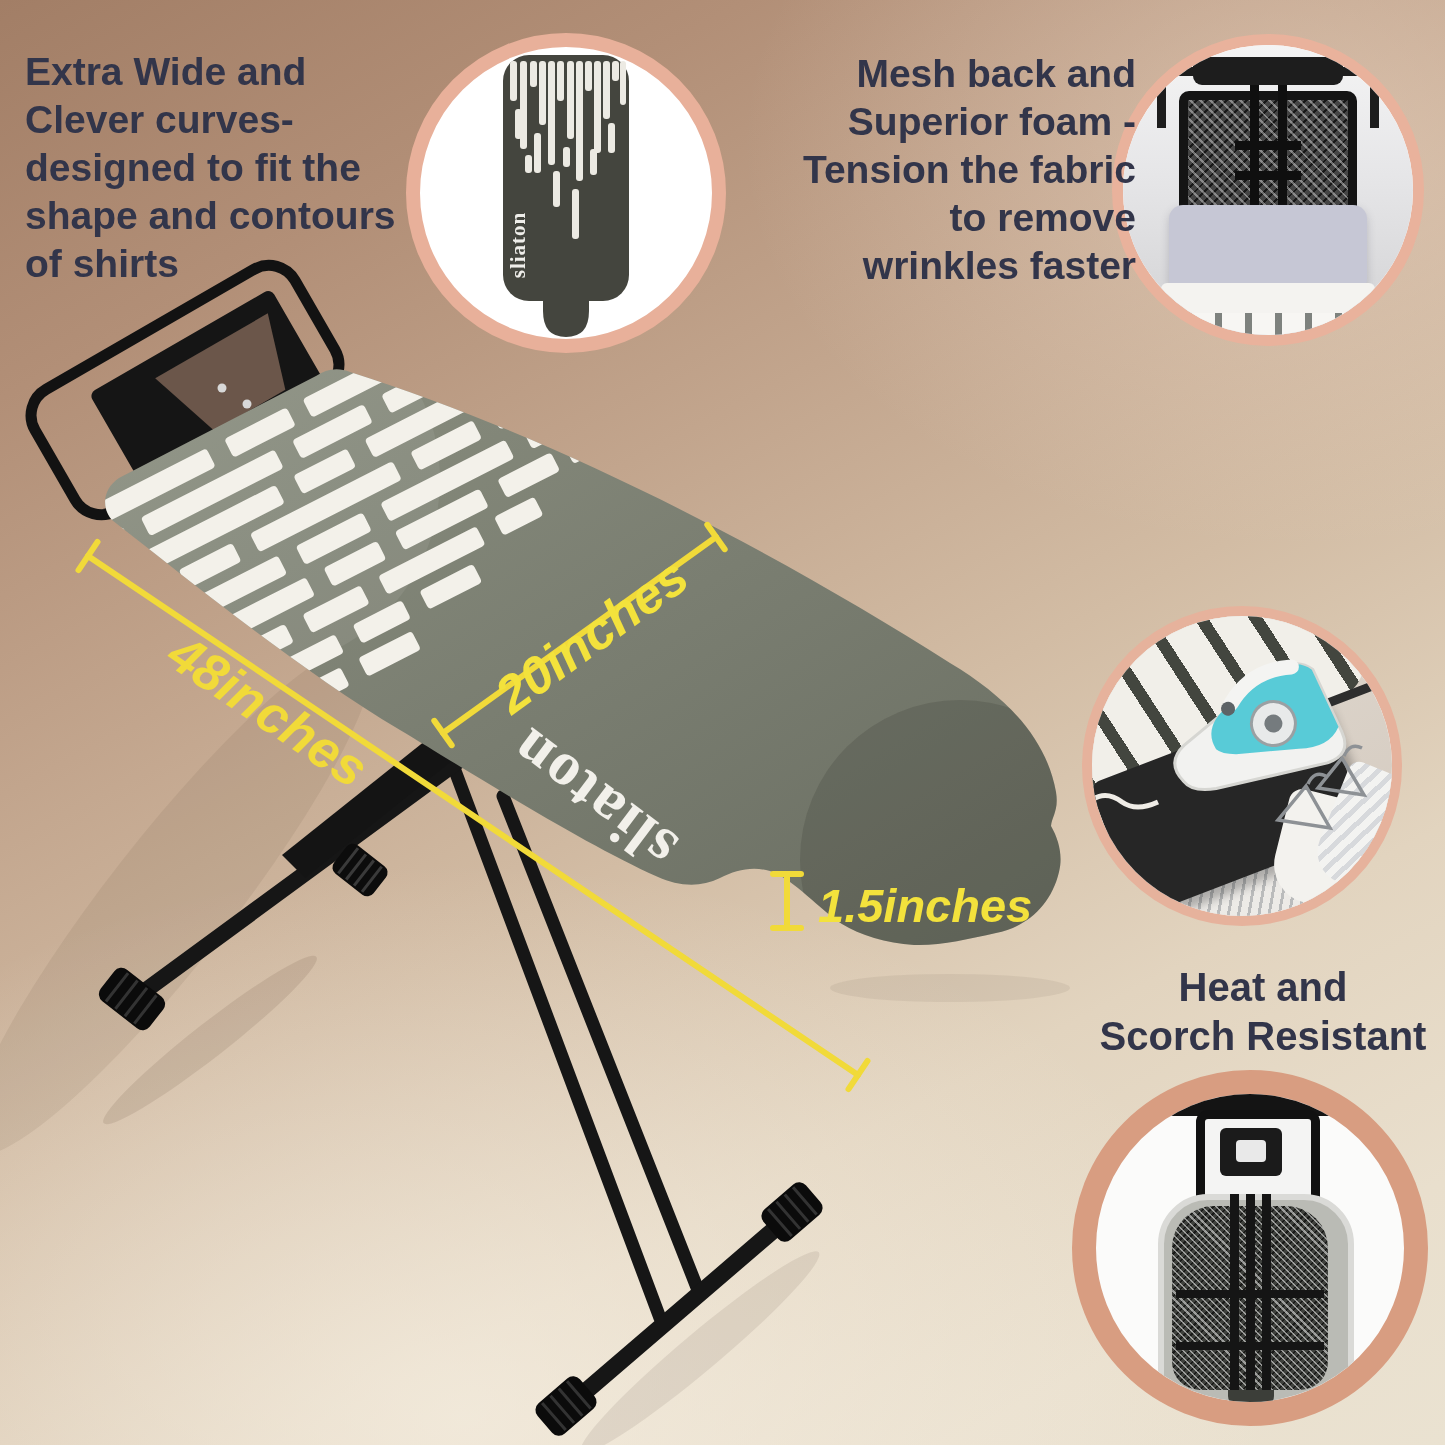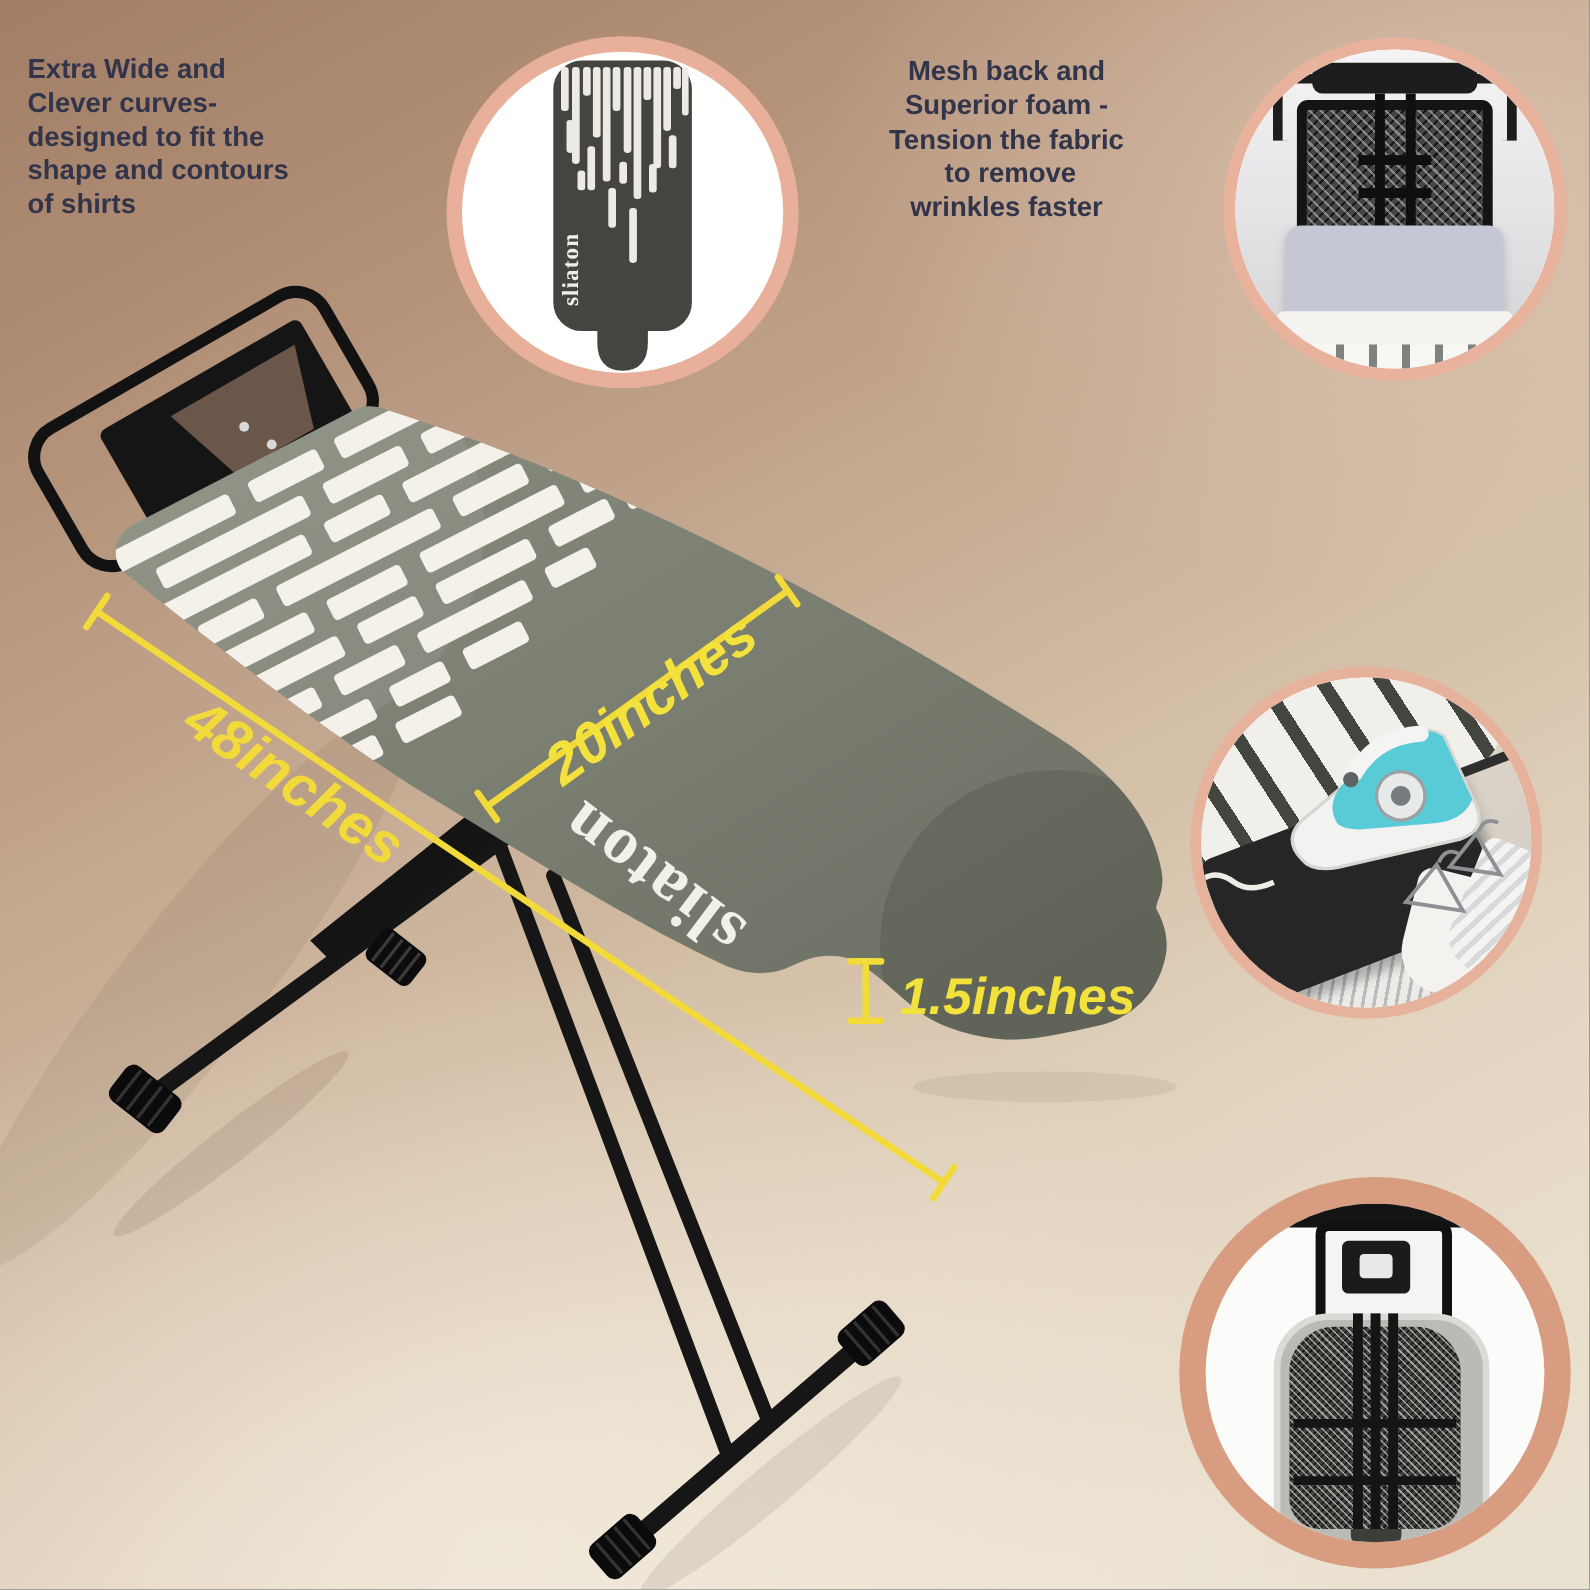--- a/index.html
+++ b/index.html
@@ -7,24 +7,24 @@
     position:relative;width:1445px;height:1445px;overflow:hidden;
     font-family:"Liberation Sans",sans-serif;
     background:
       radial-gradient(ellipse 900px 650px at 90% 10%, rgba(240,220,203,.45), rgba(240,220,203,0) 62%),
       radial-gradient(ellipse 1250px 850px at 32% 98%, rgba(248,242,230,.65), rgba(248,242,230,0) 65%),
       linear-gradient(152deg,#a27e66 0%,#b28f77 18%,#c2a58d 36%,#d2bca4 54%,#e2d4bf 72%,#e9dfcd 88%,#eae2d1 100%);
   }
   .scene{position:absolute;left:0;top:0;z-index:1;}
   .callout{
     position:absolute;z-index:3;color:#32354a;font-weight:700;
-    font-size:25px;line-height:1.23;white-space:pre-wrap;letter-spacing:0;
+    font-size:39px;line-height:1.23;white-space:pre-wrap;letter-spacing:0;
   }
   .callout-extra-wide{left:25px;top:48px;width:440px;text-align:left;}
-  .callout-mesh{left:715px;top:50px;width:400px;text-align:center;}
+  .callout-mesh{left:736px;top:50px;width:400px;text-align:right;}
   .callout-rail{right:42px;top:385px;width:500px;text-align:right;font-size:40px;}
   .callout-heat{left:1090px;top:963px;width:346px;text-align:center;font-size:40px;}
   .inset{position:absolute;z-index:2;border-radius:50%;background:#fff;}
   .inset .photo{position:absolute;inset:0;border-radius:50%;overflow:hidden;}
   .inset .photo>*{position:absolute;}
   .inset-topview{left:406px;top:33px;width:292px;height:292px;border:14px solid #e8b09a;}
   .inset-meshback{left:1112px;top:34px;width:290px;height:290px;border:11px solid #e9b29c;}
   .inset-iron{left:1082px;top:606px;width:300px;height:300px;border:10px solid #e6b29c;}
   .inset-folded{left:1072px;top:1070px;width:308px;height:308px;border:24px solid #d89d81;background:#fbfbfa;}
 
@@ -236,20 +236,22 @@
   <div class="callout callout-extra-wide">Extra Wide and
 Clever curves-
 designed to fit the
 shape and contours
 of shirts</div>
   <div class="callout callout-mesh">Mesh back and
 Superior foam -
 Tension the fabric
  to remove
 wrinkles faster</div>
+  <div class="callout callout-heat">Heat and
+Scorch Resistant</div>
 
   <div class="inset inset-topview">
     <svg width="292" height="292" viewBox="0 0 292 292">
       <rect x="83" y="8" width="126" height="246" rx="26" fill="#44453e"></rect>
       <path d="M123 250 L123 264 Q123 290 146 290 Q169 290 169 264 L169 250 Z" fill="#44453e"></path>
       <g fill="#eceae3">
         <rect x="90" y="14" width="7" height="40" rx="3"></rect>
           <rect x="100" y="14" width="7" height="88" rx="3"></rect>
         <rect x="110" y="14" width="7" height="26" rx="3"></rect>
           <rect x="119" y="14" width="7" height="64" rx="3"></rect>

